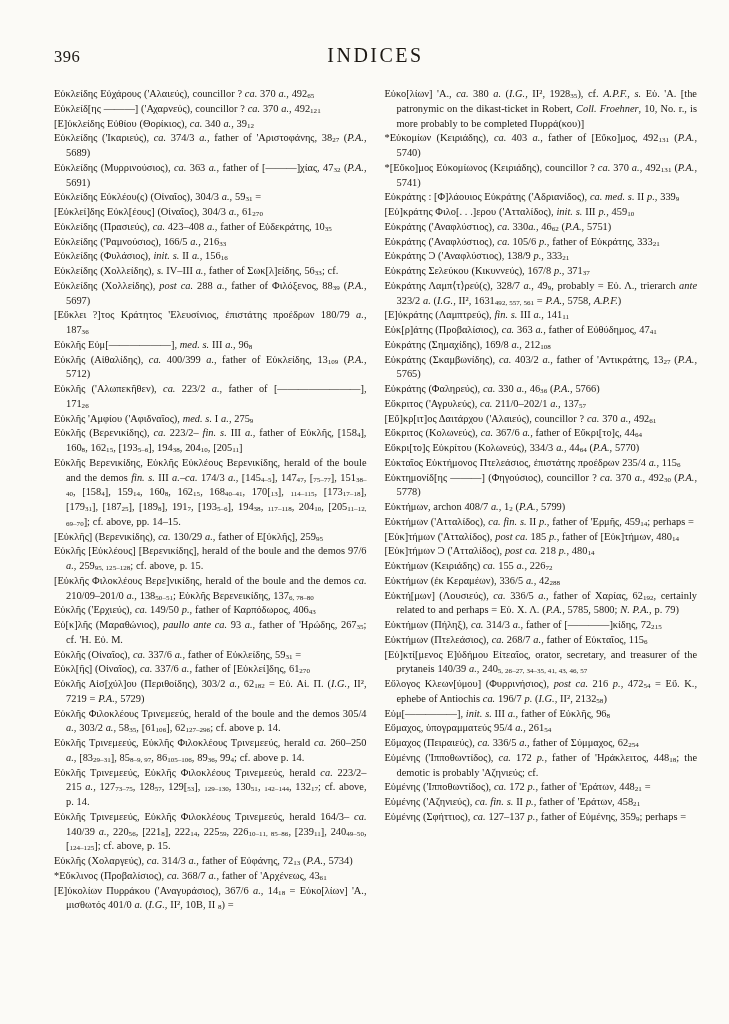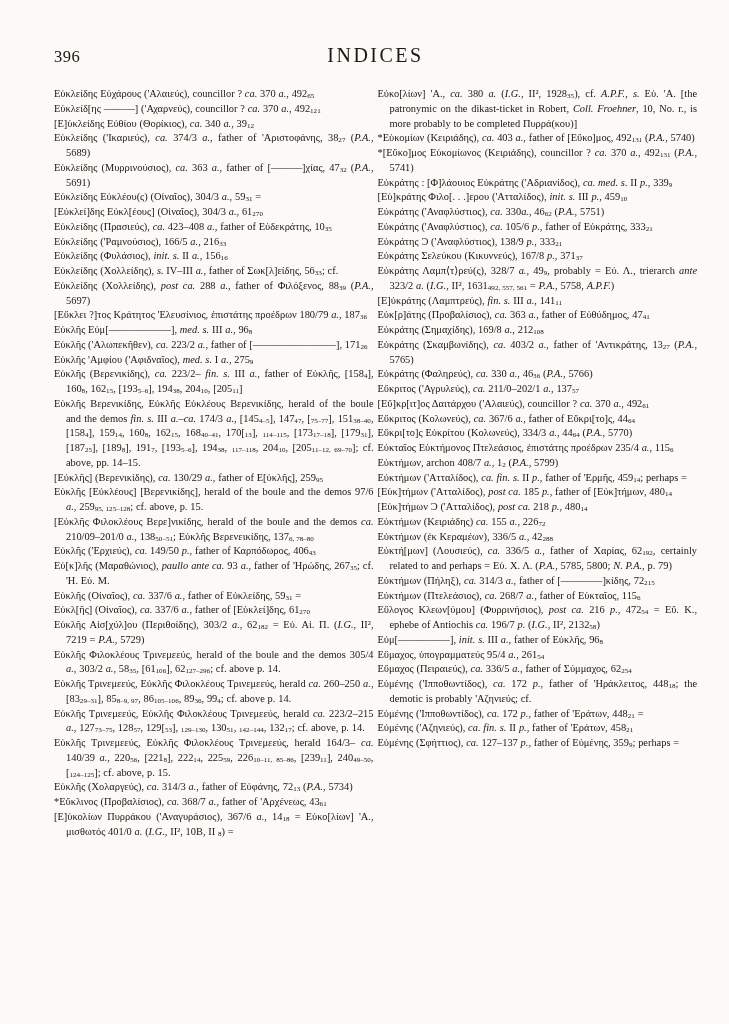--- a/index.html
+++ b/index.html
@@ -26,21 +26,21 @@
     font-size:16.5px;
     letter-spacing:0.5px;
   }
   .page-header {
     font-size:20px;
     letter-spacing:2.5px;
     text-align:center;
   }
   .columns {
     display:flex;
-    gap:4px;
+    gap:18px;
   }
   .col {
     flex:1 1 0;
     min-width:0;
   }
   .entry {
     margin:0;
     font-size:10.4px;
     line-height:14.75px;
     text-align:justify;
@@ -73,20 +73,21 @@
         <p class="entry">Εὐκλείδης (Μυρρινούσιος), <span class="it">ca.</span> 363 <span class="it">a.</span>, father of [———]χίας, 47<span class="sub">32</span> (<span class="it">P.A.</span>, 5691)</p>
         <p class="entry">Εὐκλείδης Εὐκλέου(ς) (Οἰναῖος), 304/3 <span class="it">a.</span>, 59<span class="sub">31</span> =</p>
         <p class="entry">[Εὐκλεί]δης Εὐκλ[έους] (Οἰναῖος), 304/3 <span class="it">a.</span>, 61<span class="sub">270</span></p>
         <p class="entry">Εὐκλείδης (Πρασιεύς), <span class="it">ca.</span> 423–408 <span class="it">a.</span>, father of Εὐδεκράτης, 10<span class="sub">35</span></p>
         <p class="entry">Εὐκλείδης ('Ραμνούσιος), 166/5 <span class="it">a.</span>, 216<span class="sub">33</span></p>
         <p class="entry">Εὐκλείδης (Φυλάσιος), <span class="it">init.</span> <span class="it">s.</span> II <span class="it">a.</span>, 156<span class="sub">16</span></p>
         <p class="entry">Εὐκλείδης (Χολλείδης), <span class="it">s.</span> IV–III <span class="it">a.</span>, father of Σωκ[λ]είδης, 56<span class="sub">33</span>; cf.</p>
         <p class="entry">Εὐκλείδης (Χολλείδης), <span class="it">post ca.</span> 288 <span class="it">a.</span>, father of Φιλόξενος, 88<span class="sub">39</span> (<span class="it">P.A.</span>, 5697)</p>
         <p class="entry">[Εὔκλει ?]τος Κράτητος 'Ελευσίνιος, ἐπιστάτης προέδρων 180/79 <span class="it">a.</span>, 187<span class="sub">36</span></p>
         <p class="entry">Εὐκλῆς Εὐμ[——————], <span class="it">med.</span> <span class="it">s.</span> III <span class="it">a.</span>, 96<span class="sub">8</span></p>
+        <p class="entry">Εὐκλῆς (Αἰθαλίδης), <span class="it">ca.</span> 400/399 <span class="it">a.</span>, father of Εὐκλείδης, 13<span class="sub">109</span> (<span class="it">P.A.</span>, 5712)</p>
         <p class="entry">Εὐκλῆς ('Αλωπεκῆθεν), <span class="it">ca.</span> 223/2 <span class="it">a.</span>, father of [————————], 171<span class="sub">26</span></p>
         <p class="entry">Εὐκλῆς 'Αμφίου ('Αφιδναῖος), <span class="it">med.</span> <span class="it">s.</span> I <span class="it">a.</span>, 275<span class="sub">9</span></p>
         <p class="entry">Εὐκλῆς (Βερενικίδης), <span class="it">ca.</span> 223/2– <span class="it">fin.</span> <span class="it">s.</span> III <span class="it">a.</span>, father of Εὐκλῆς, [158<span class="sub">4</span>], 160<span class="sub">8</span>, 162<span class="sub">15</span>, [193<span class="sub">5–6</span>], 194<span class="sub">38</span>, 204<span class="sub">10</span>, [205<span class="sub">11</span>]</p>
         <p class="entry">Εὐκλῆς Βερενικίδης, Εὐκλῆς Εὐκλέους Βερενικίδης, herald of the boule and the demos <span class="it">fin.</span> <span class="it">s.</span> III <span class="it">a.</span>–<span class="it">ca.</span> 174/3 <span class="it">a.</span>, [145<span class="sub">4–5</span>], 147<span class="sub">47</span>, [<span class="sub">75–77</span>], 151<span class="sub">38–40</span>, [158<span class="sub">4</span>], 159<span class="sub">14</span>, 160<span class="sub">8</span>, 162<span class="sub">15</span>, 168<span class="sub">40–41</span>, 170[<span class="sub">13</span>], <span class="sub">114–115</span>, [173<span class="sub">17–18</span>], [179<span class="sub">31</span>], [187<span class="sub">25</span>], [189<span class="sub">8</span>], 191<span class="sub">7</span>, [193<span class="sub">5–6</span>], 194<span class="sub">38</span>, <span class="sub">117–118</span>, 204<span class="sub">10</span>, [205<span class="sub">11–12, 69–70</span>]; cf. above, pp. 14–15.</p>
         <p class="entry">[Εὐκλῆς] (Βερενικίδης), <span class="it">ca.</span> 130/29 <span class="it">a.</span>, father of Ε[ὐκλῆς], 259<span class="sub">95</span></p>
         <p class="entry">Εὐκλῆς [Εὐκλέους] [Βερενικίδης], herald of the boule and the demos 97/6 <span class="it">a.</span>, 259<span class="sub">95, 125–128</span>; cf. above, p. 15.</p>
         <p class="entry">[Εὐκλῆς Φιλοκλέους Βερε]νικίδης, herald of the boule and the demos <span class="it">ca.</span> 210/09–201/0 <span class="it">a.</span>, 138<span class="sub">50–51</span>; Εὐκλῆς Βερενεικίδης, 137<span class="sub">6, 78–80</span></p>
         <p class="entry">Εὐκλῆς ('Ερχιεύς), <span class="it">ca.</span> 149/50 <span class="it">p.</span>, father of Καρπόδωρος, 406<span class="sub">43</span></p>
         <p class="entry">Εὐ[κ]λῆς (Μαραθώνιος), <span class="it">paullo ante ca.</span> 93 <span class="it">a.</span>, father of 'Ηρώδης, 267<span class="sub">35</span>; cf. 'Η. Εὐ. Μ.</p>
         <p class="entry">Εὐκλῆς (Οἰναῖος), <span class="it">ca.</span> 337/6 <span class="it">a.</span>, father of Εὐκλείδης, 59<span class="sub">31</span> =</p>
@@ -114,29 +115,31 @@
         <p class="entry">[Ε]ὐκράτης (Λαμπτρεύς), <span class="it">fin.</span> <span class="it">s.</span> III <span class="it">a.</span>, 141<span class="sub">11</span></p>
         <p class="entry">Εὐκ[ρ]άτης (Προβαλίσιος), <span class="it">ca.</span> 363 <span class="it">a.</span>, father of Εὐθύδημος, 47<span class="sub">41</span></p>
         <p class="entry">Εὐκράτης (Σημαχίδης), 169/8 <span class="it">a.</span>, 212<span class="sub">108</span></p>
         <p class="entry">Εὐκράτης (Σκαμβωνίδης), <span class="it">ca.</span> 403/2 <span class="it">a.</span>, father of 'Αντικράτης, 13<span class="sub">27</span> (<span class="it">P.A.</span>, 5765)</p>
         <p class="entry">Εὐκράτης (Φαληρεύς), <span class="it">ca.</span> 330 <span class="it">a.</span>, 46<span class="sub">36</span> (<span class="it">P.A.</span>, 5766)</p>
         <p class="entry">Εὔκριτος ('Αγρυλεύς), <span class="it">ca.</span> 211/0–202/1 <span class="it">a.</span>, 137<span class="sub">57</span></p>
         <p class="entry">[Εὔ]κρ[ιτ]ος Δαιτάρχου ('Αλαιεύς), councillor ? <span class="it">ca.</span> 370 <span class="it">a.</span>, 492<span class="sub">61</span></p>
         <p class="entry">Εὔκριτος (Κολωνεύς), <span class="it">ca.</span> 367/6 <span class="it">a.</span>, father of Εὔκρι[το]ς, 44<span class="sub">64</span></p>
         <p class="entry">Εὔκρι[το]ς Εὐκρίτου (Κολωνεύς), 334/3 <span class="it">a.</span>, 44<span class="sub">64</span> (<span class="it">P.A.</span>, 5770)</p>
         <p class="entry">Εὐκταῖος Εὐκτήμονος Πτελεάσιος, ἐπιστάτης προέδρων 235/4 <span class="it">a.</span>, 115<span class="sub">6</span></p>
+        <p class="entry">Εὐκτημονίδ[ης ———] (Φηγούσιος), councillor ? <span class="it">ca.</span> 370 <span class="it">a.</span>, 492<span class="sub">30</span> (<span class="it">P.A.</span>, 5778)</p>
         <p class="entry">Εὐκτήμων, archon 408/7 <span class="it">a.</span>, 1<span class="sub">2</span> (<span class="it">P.A.</span>, 5799)</p>
         <p class="entry">Εὐκτήμων ('Ατταλίδος), <span class="it">ca. fin.</span> <span class="it">s.</span> II <span class="it">p.</span>, father of 'Ερμῆς, 459<span class="sub">14</span>; perhaps =</p>
         <p class="entry">[Εὐκ]τήμων ('Ατταλίδος), <span class="it">post ca.</span> 185 <span class="it">p.</span>, father of [Εὐκ]τήμων, 480<span class="sub">14</span></p>
         <p class="entry">[Εὐκ]τήμων Ɔ ('Ατταλίδος), <span class="it">post ca.</span> 218 <span class="it">p.</span>, 480<span class="sub">14</span></p>
         <p class="entry">Εὐκτήμων (Κειριάδης) <span class="it">ca.</span> 155 <span class="it">a.</span>, 226<span class="sub">72</span></p>
         <p class="entry">Εὐκτήμων (ἐκ Κεραμέων), 336/5 <span class="it">a.</span>, 42<span class="sub">288</span></p>
         <p class="entry">Εὐκτή[μων] (Λουσιεύς), <span class="it">ca.</span> 336/5 <span class="it">a.</span>, father of Χαρίας, 62<span class="sub">192</span>, certainly related to and perhaps = Εὐ. Χ. Λ. (<span class="it">P.A.</span>, 5785, 5800; <span class="it">N. P.A.</span>, p. 79)</p>
         <p class="entry">Εὐκτήμων (Πήληξ), <span class="it">ca.</span> 314/3 <span class="it">a.</span>, father of [————]κίδης, 72<span class="sub">215</span></p>
         <p class="entry">Εὐκτήμων (Πτελεάσιος), <span class="it">ca.</span> 268/7 <span class="it">a.</span>, father of Εὐκταῖος, 115<span class="sub">6</span></p>
+        <p class="entry">[Εὐ]κτί[μενος Ε]ὐδήμου Εἰτεαῖος, orator, secretary, and treasurer of the prytaneis 140/39 <span class="it">a.</span>, 240<span class="sub">5, 26–27, 34–35, 41, 43, 46, 57</span></p>
         <p class="entry">Εὔλογος Κλεων[ύμου] (Φυρρινήσιος), <span class="it">post ca.</span> 216 <span class="it">p.</span>, 472<span class="sub">54</span> = Εὔ. Κ., ephebe of Antiochis <span class="it">ca.</span> 196/7 <span class="it">p.</span> (<span class="it">I.G.</span>, II², 2132<span class="sub">58</span>)</p>
         <p class="entry">Εὐμ[—————], <span class="it">init.</span> <span class="it">s.</span> III <span class="it">a.</span>, father of Εὐκλῆς, 96<span class="sub">8</span></p>
         <p class="entry">Εὔμαχος, ὑπογραμματεύς 95/4 <span class="it">a.</span>, 261<span class="sub">54</span></p>
         <p class="entry">Εὔμαχος (Πειραιεύς), <span class="it">ca.</span> 336/5 <span class="it">a.</span>, father of Σύμμαχος, 62<span class="sub">254</span></p>
         <p class="entry">Εὐμένης ('Ιπποθωντίδος), <span class="it">ca.</span> 172 <span class="it">p.</span>, father of 'Ηράκλειτος, 448<span class="sub">18</span>; the demotic is probably 'Αζηνιεύς; cf.</p>
         <p class="entry">Εὐμένης ('Ιπποθωντίδος), <span class="it">ca.</span> 172 <span class="it">p.</span>, father of 'Εράτων, 448<span class="sub">21</span> =</p>
         <p class="entry">Εὐμένης ('Αζηνιεύς), <span class="it">ca. fin.</span> <span class="it">s.</span> II <span class="it">p.</span>, father of 'Εράτων, 458<span class="sub">21</span></p>
         <p class="entry">Εὐμένης (Σφήττιος), <span class="it">ca.</span> 127–137 <span class="it">p.</span>, father of Εὐμένης, 359<span class="sub">9</span>; perhaps =</p>
       </div>
   </div>

